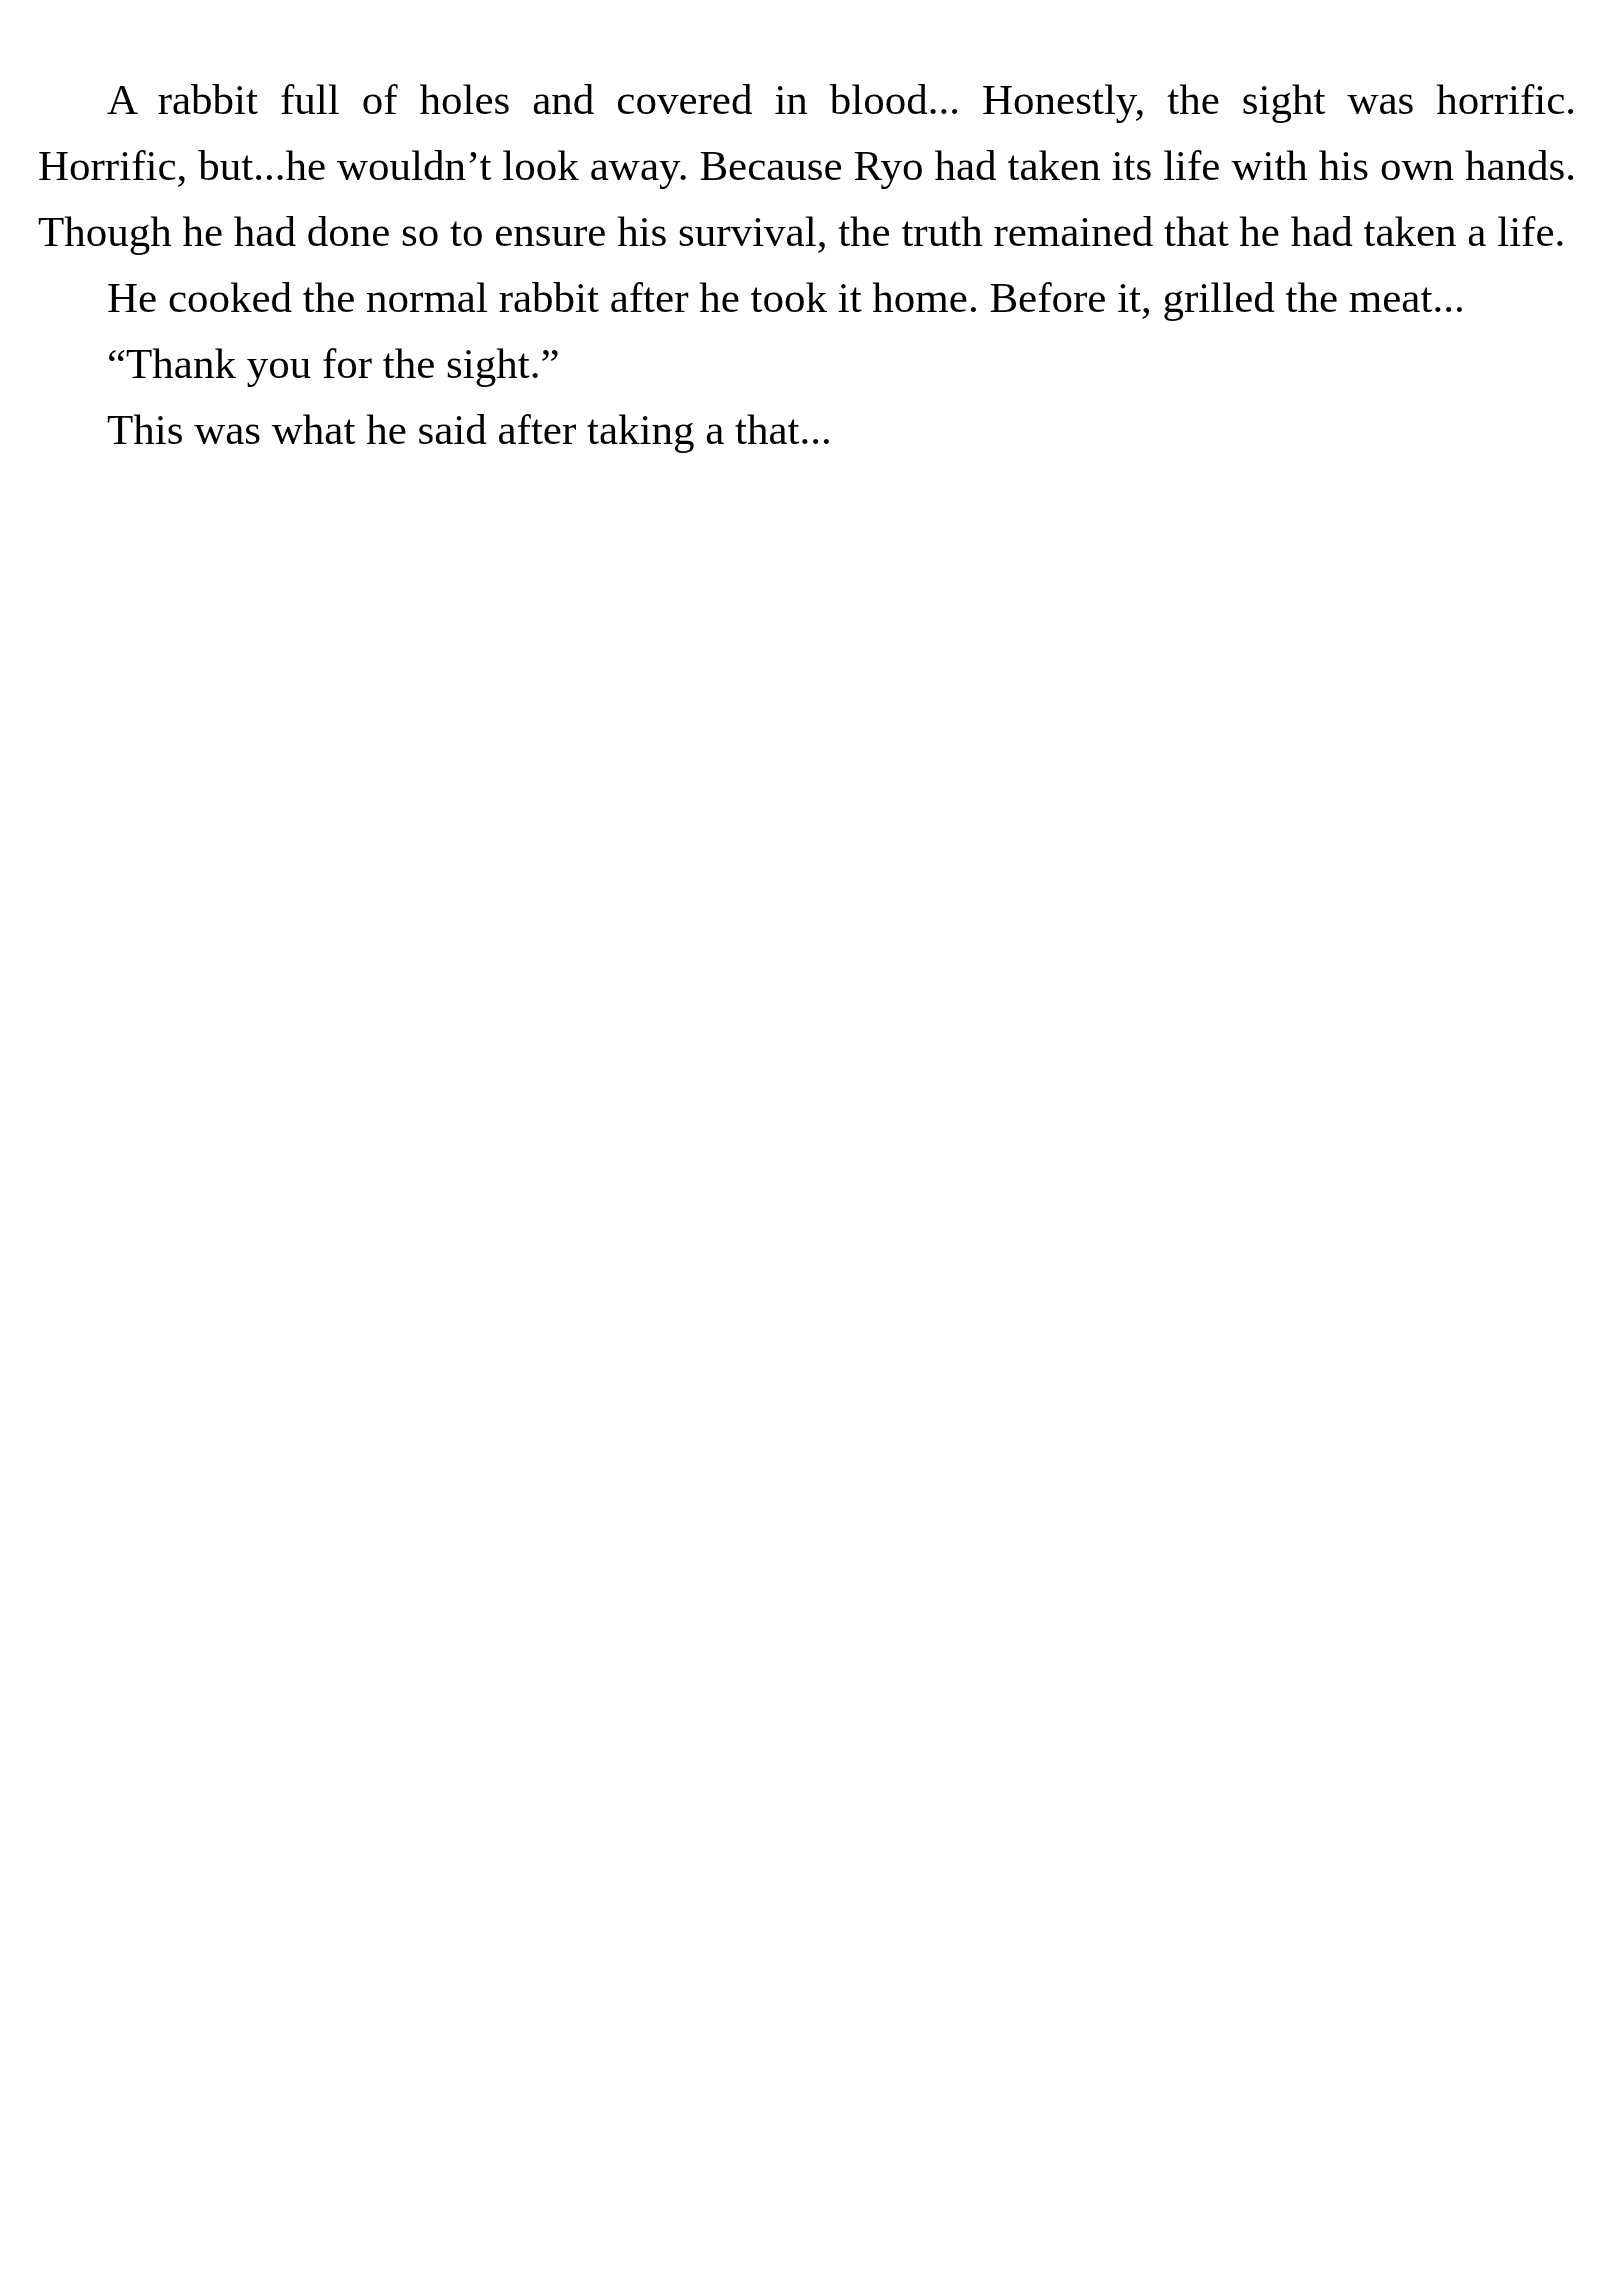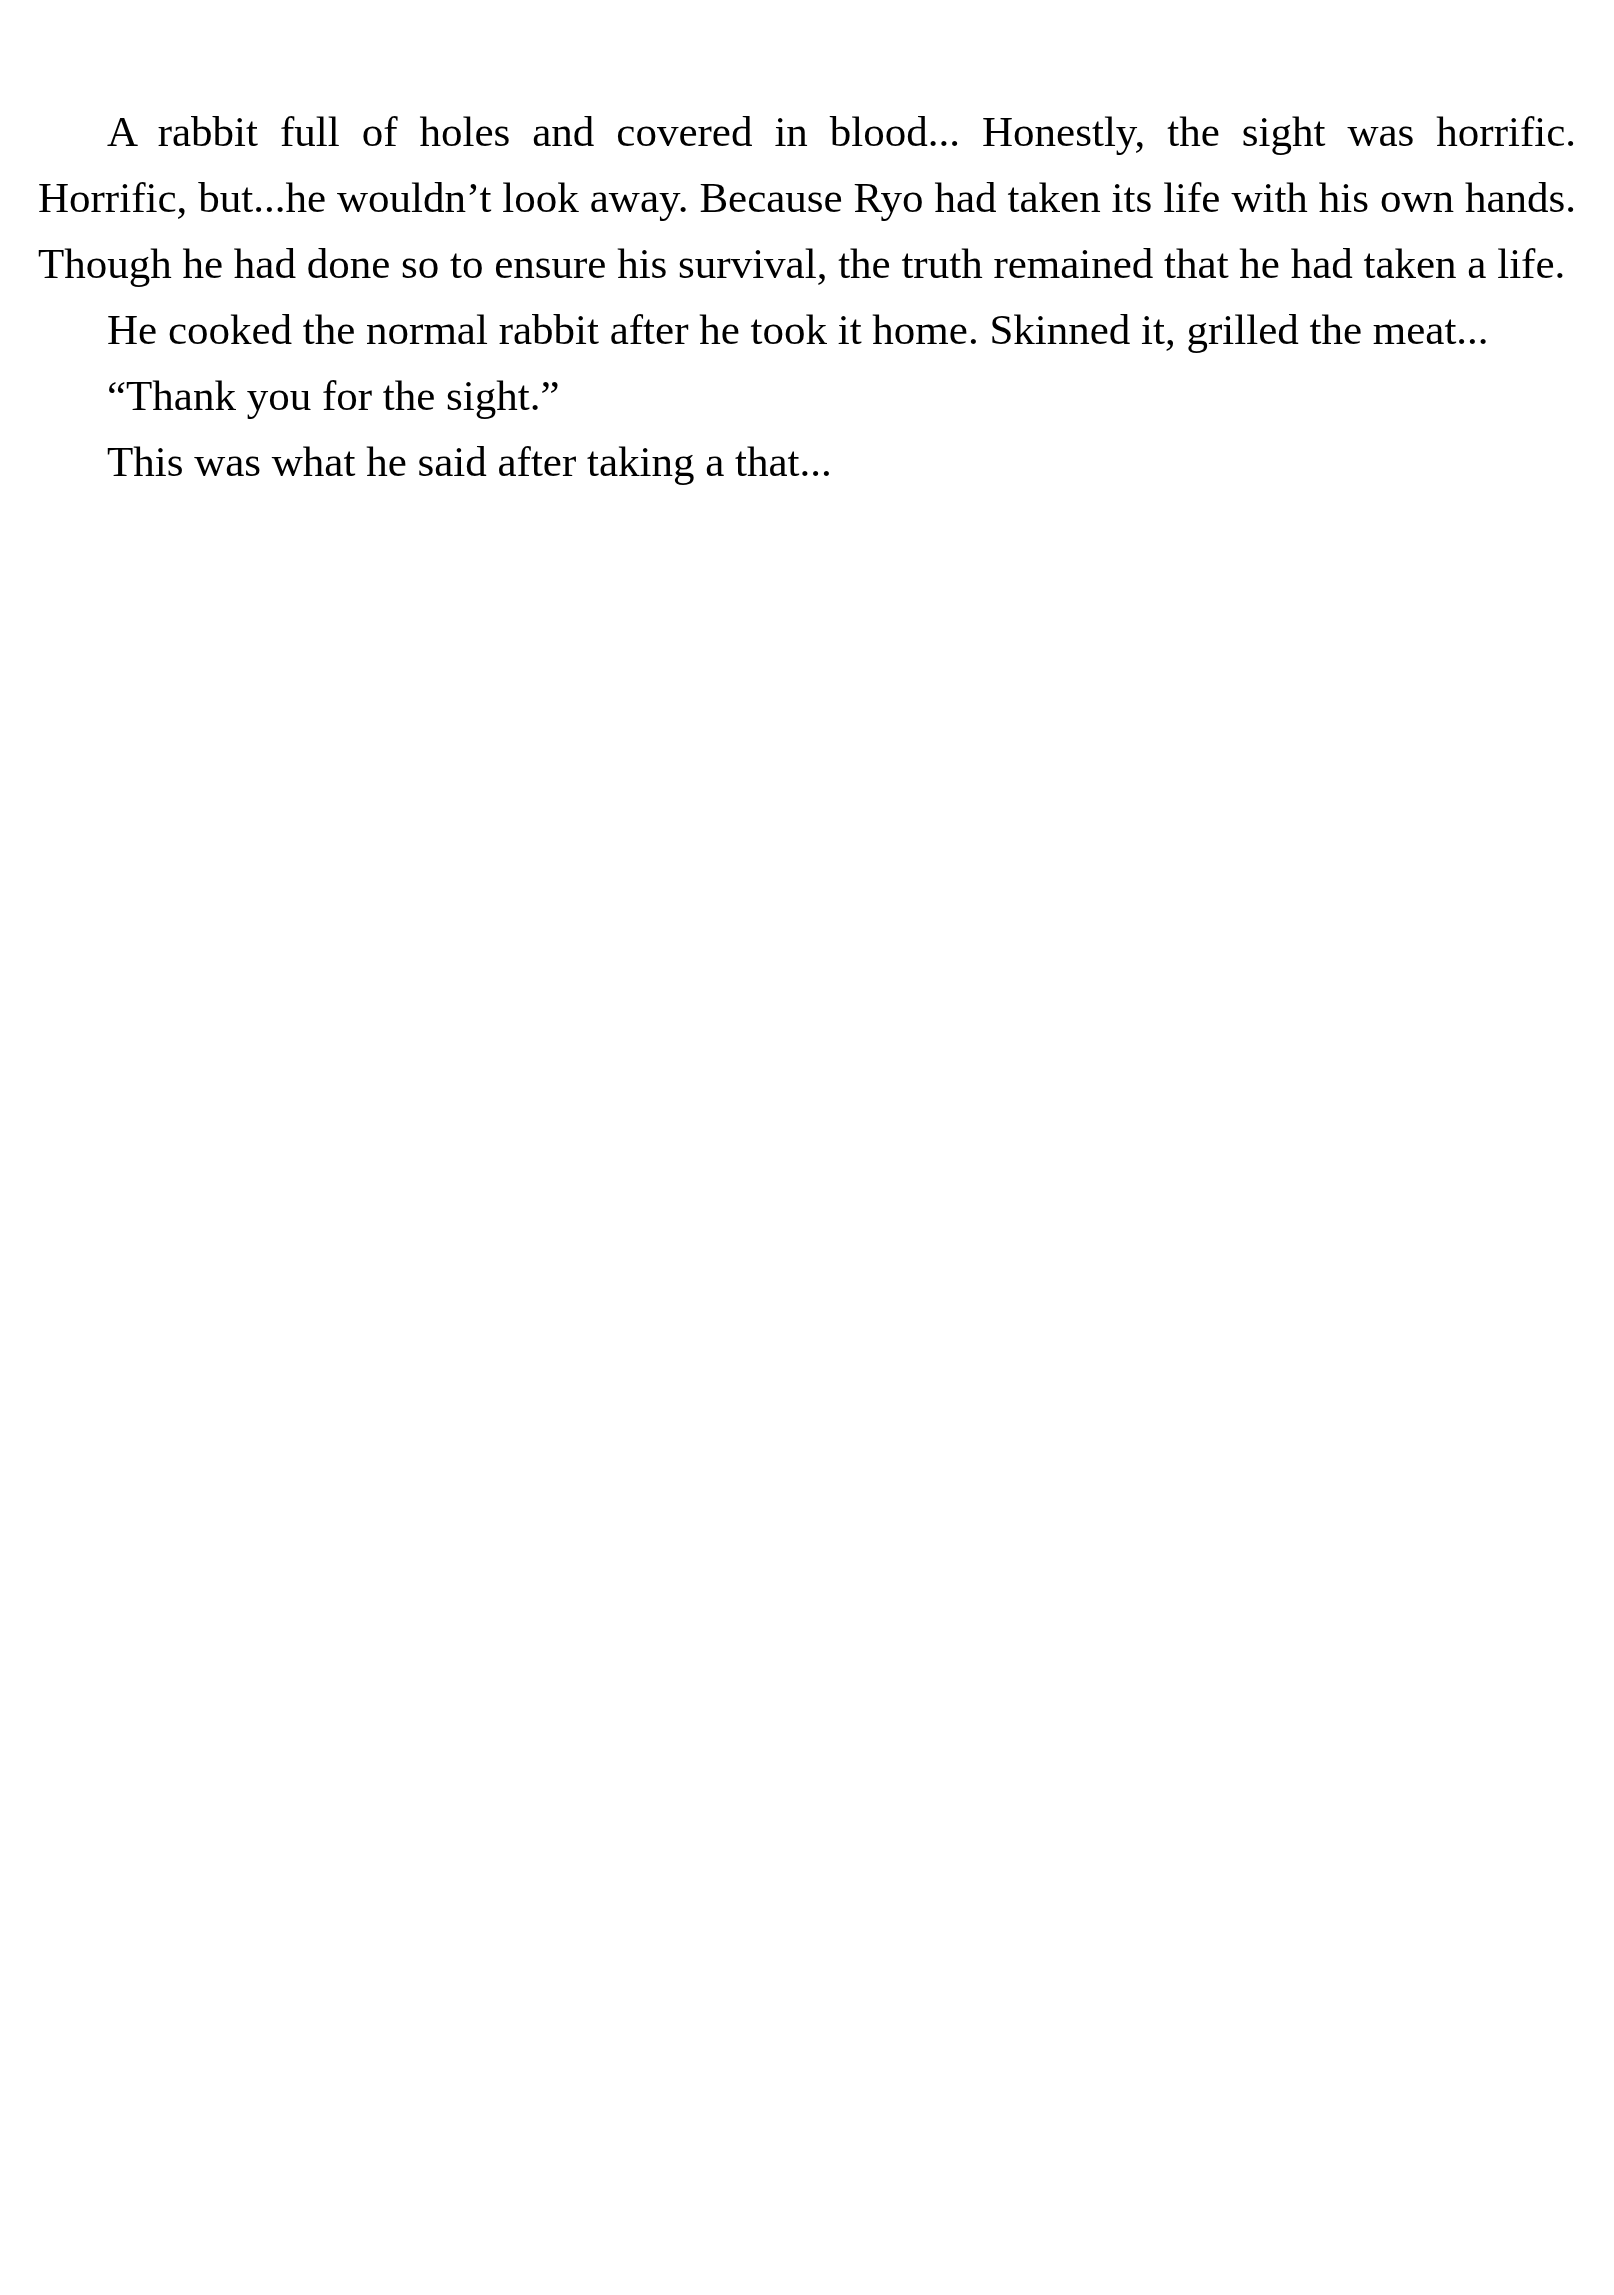--- a/index.html
+++ b/index.html
@@ -17,30 +17,29 @@
     width: 1614px;
     height: 2059px;
     padding: 67px 38px 0 38px;
     background: #ffffff;
     color: #000000;
     font-family: "Liberation Serif", "DejaVu Serif", serif;
     font-size: 43px;
     line-height: 66px;
     text-align: justify;
     text-justify: inter-word;
-    margin-top: 32px;
   }
   .para {
     margin: 0;
     padding: 0;
     text-indent: 69px;
   }
 </style>
 </head>
 <body>
 
 <div class="page">
   <p class="para">A rabbit full of holes and covered in blood... Honestly, the sight was horrific. Horrific, but...he wouldn’t look away. Because Ryo had taken its life with his own hands. Though he had done so to ensure his survival, the truth remained that he had taken a life.</p>
-  <p class="para">He cooked the normal rabbit after he took it home. Skinned it, grilled the meat...</p>
+  <p class="para">He cooked the normal rabbit after he took it home. Before it, grilled the meat...</p>
   <p class="para">“Thank you for the sight.”</p>
   <p class="para">This was what he said after taking a that...</p>
 </div>
 
 
 </body></html>

